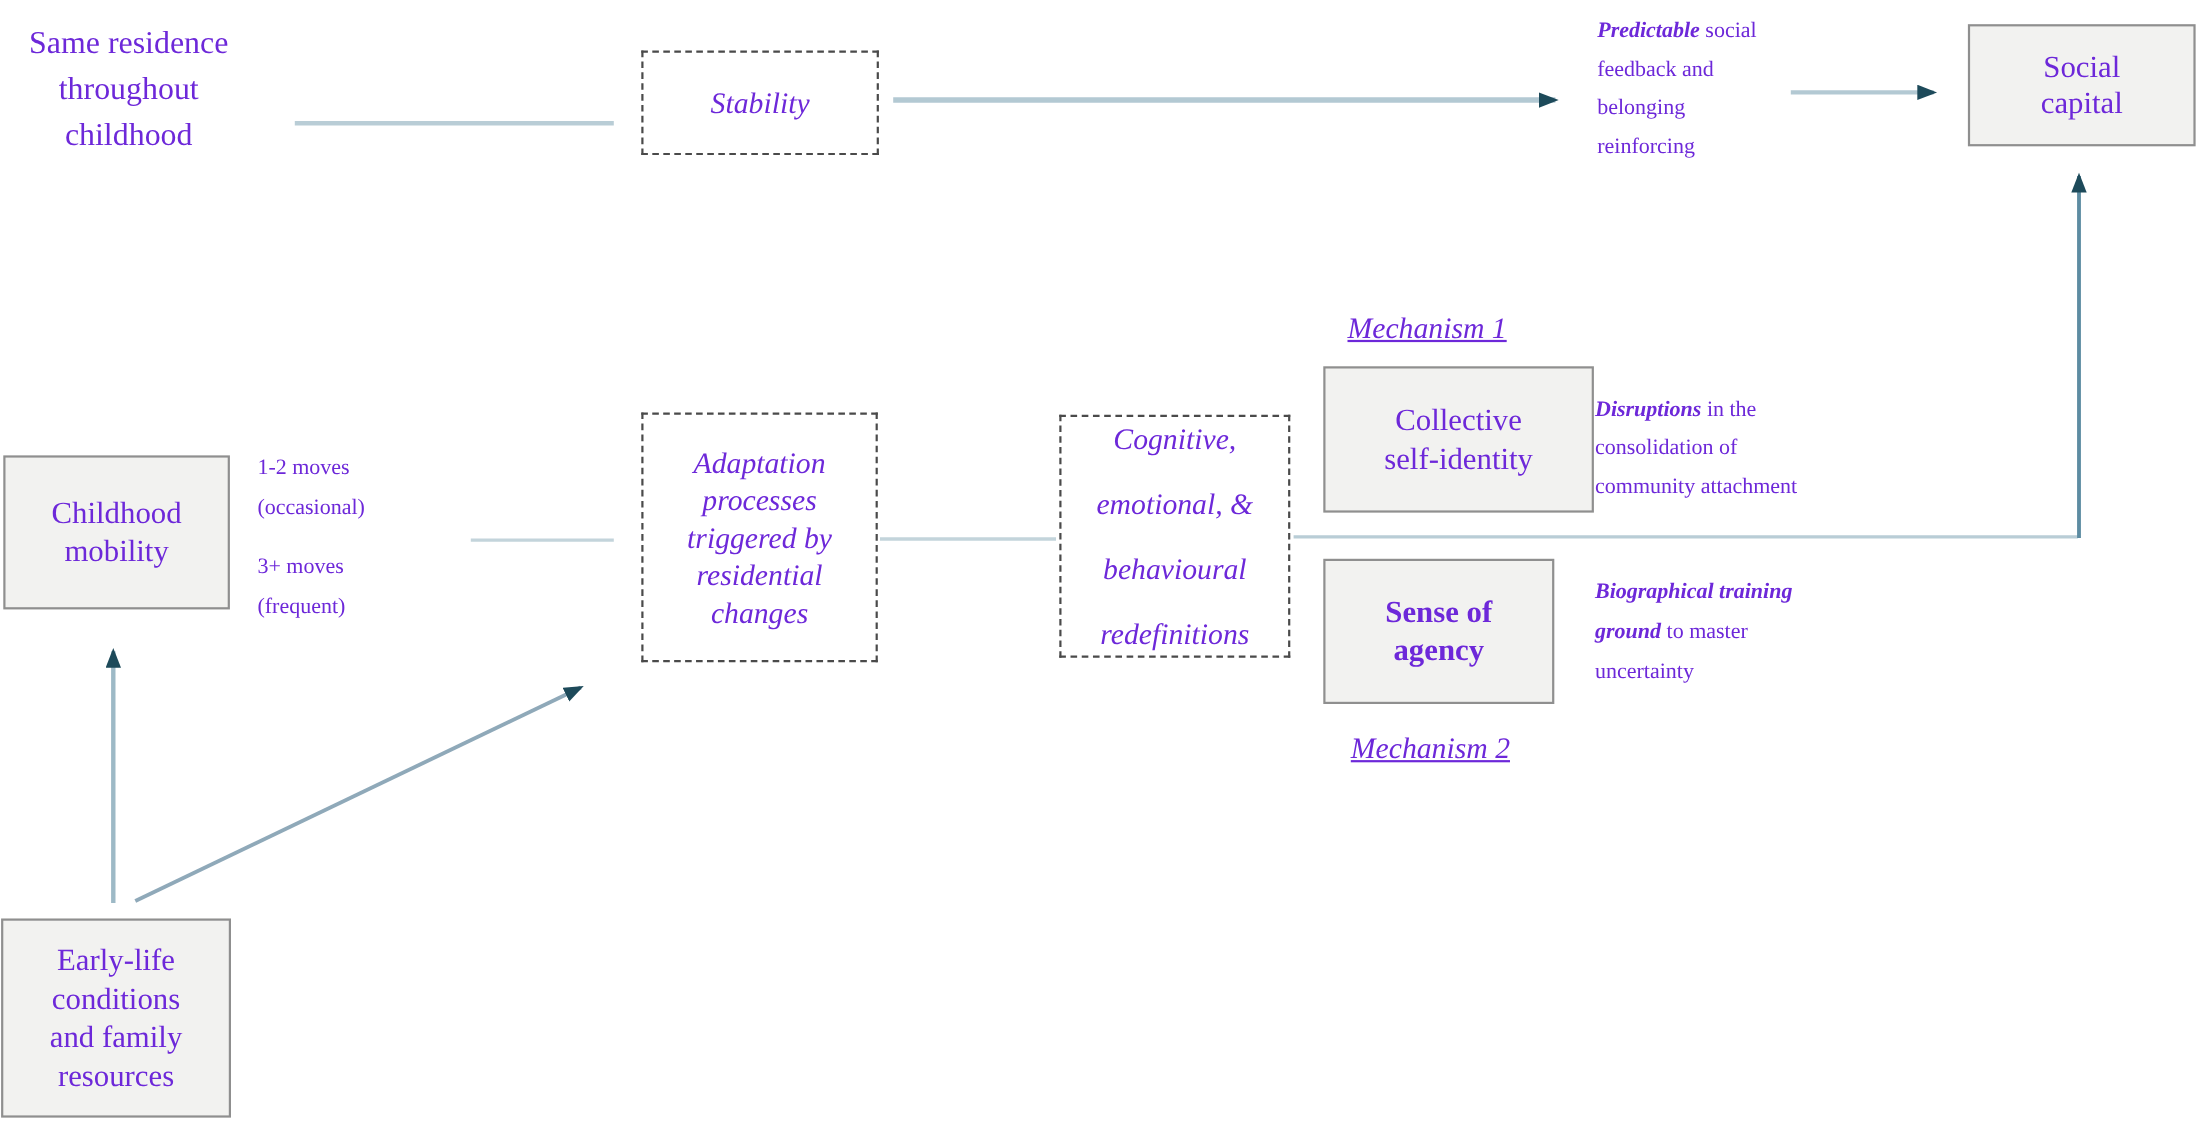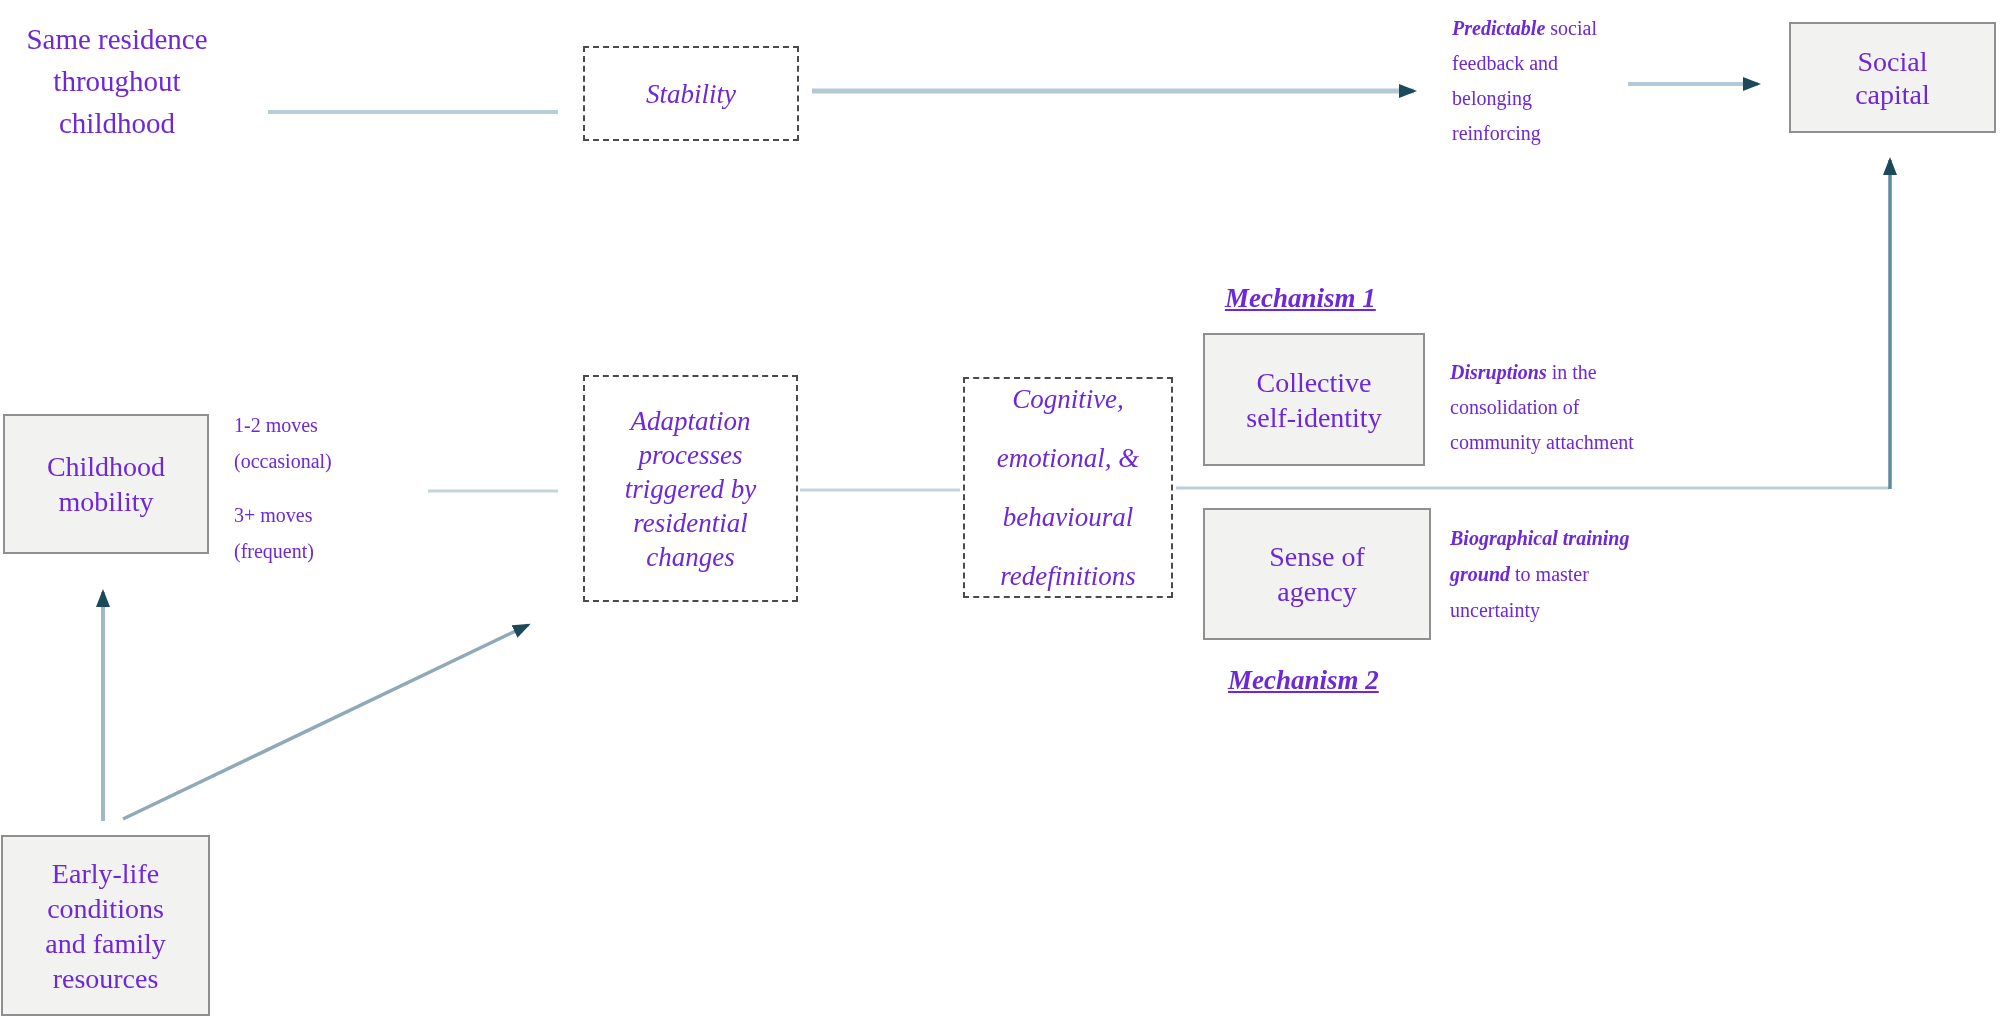--- a/index.html
+++ b/index.html
@@ -17,21 +17,21 @@
     display:flex;flex-direction:column;align-items:center;justify-content:center;
     text-align:center;font-size:28px;line-height:35px;
   }
   .solid{background:#f2f2f0;border:2px solid #8f8f8f;}
   .dashed{background:#ffffff;border:2px dashed #4a4a4a;font-style:italic;line-height:34px;font-size:27px;}
   .txt{position:absolute;z-index:1;font-size:20px;line-height:35px;}
   .center{text-align:center;}
   .bi{font-weight:bold;font-style:italic;}
   .mech{
     position:absolute;z-index:1;font-size:27px;
-    font-weight:bold;font-style:italic;text-decoration:underline;
+    font-weight:normal;font-style:italic;text-decoration:underline;
   }
 </style>
 </head>
 <body>
 
 <div id="canvas">
 
   <svg id="wires" width="2000" height="1019" viewBox="0 0 2000 1019">
     <defs>
       <marker id="head" markerUnits="userSpaceOnUse" markerWidth="20" markerHeight="16" refX="15" refY="7" orient="auto">
@@ -103,32 +103,32 @@
 
   <div class="box dashed" style="left:963px;top:377px;width:210px;height:221px;gap:25px;">
     <div>Cognitive,</div>
     <div>emotional, &amp;</div>
     <div>behavioural</div>
     <div>redefinitions</div>
   </div>
 
   <div class="mech" style="left:1225px;top:283px;">Mechanism 1</div>
 
-  <div class="box solid" style="left:1203px;top:333px;width:222px;height:133px;">
+  <div class="box solid" style="left:1203px;top:333px;width:246px;height:133px;">
     <div>Collective</div>
     <div>self-identity</div>
   </div>
 
   <div class="txt" style="left:1450px;top:355px;width:320px;line-height:35px;">
     <div><span class="bi">Disruptions</span><span> in the</span></div>
     <div>consolidation of</div>
     <div>community attachment</div>
   </div>
 
-  <div class="box solid" style="left:1203px;top:508px;width:228px;height:132px;">
+  <div class="box solid" style="left:1203px;top:508px;width:210px;height:132px;font-weight:bold;">
     <div>Sense of</div>
     <div>agency</div>
   </div>
 
   <div class="txt" style="left:1450px;top:520px;width:320px;line-height:36px;">
     <div><span class="bi">Biographical training</span></div>
     <div><span class="bi">ground</span><span> to master</span></div>
     <div>uncertainty</div>
   </div>
 

